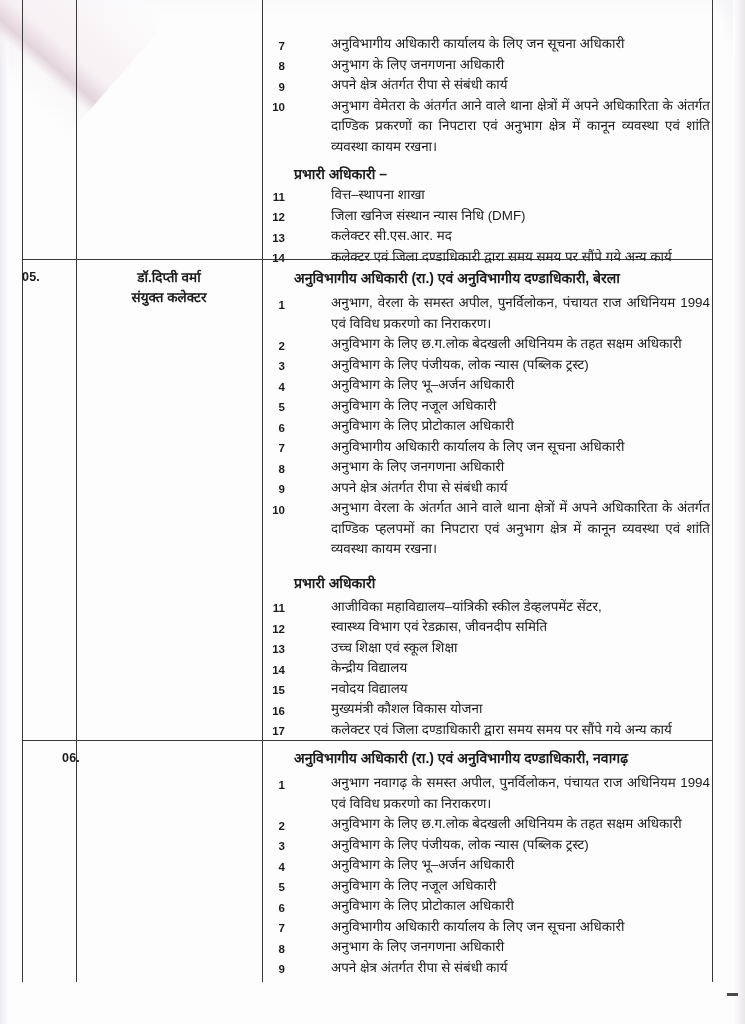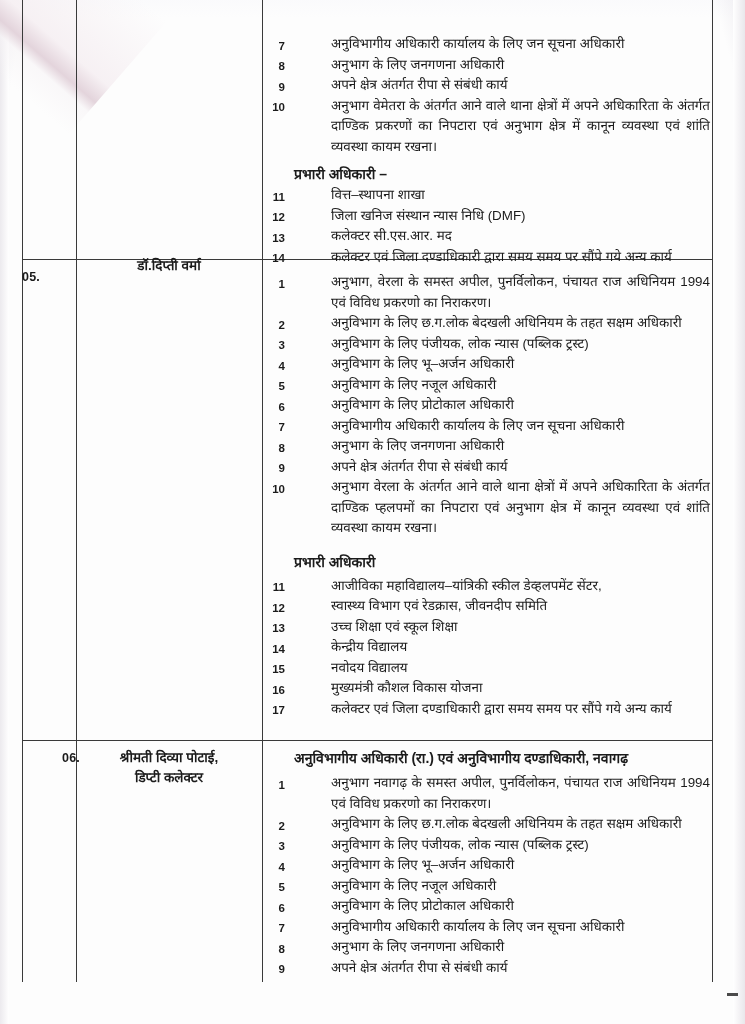--- a/index.html
+++ b/index.html
@@ -225,25 +225,27 @@
           <span class="txt">कलेक्टर सी.एस.आर. मद</span>
         </li>
         <li class="spaced">
           <span class="num">14</span>
           <span class="txt">कलेक्टर एवं जिला दण्डाधिकारी द्वारा समय समय पर सौंपे गये अन्य कार्य</span>
         </li>
       </ol>
     </div>
 
     <div class="col-sno" style="top:270px;">05.</div>
-    <div class="col-name" style="top:256px;text-align:center;">
+    <div class="col-name" style="top:268px;text-align:center;">
       <div>डॉ.दिप्ती वर्मा</div>
+      <div>संयुक्त कलेक्टर</div>
     </div>
 
     <div class="col-body" style="top:268px;">
+      <div class="heading-line">अनुविभागीय अधिकारी (रा.) एवं अनुविभागीय दण्डाधिकारी, बेरला</div>
       <div style="height:4px"></div>
       <ol class="duties">
         <li class="wrap spaced">
           <span class="num">1</span>
           <span class="txt">अनुभाग, वेरला के समस्त अपील, पुनर्विलोकन, पंचायत राज अधिनियम 1994 एवं विविध प्रकरणो का निराकरण।</span>
         </li>
         <li class="spaced">
           <span class="num">2</span>
           <span class="txt">अनुविभाग के लिए छ.ग.लोक बेदखली अधिनियम के तहत सक्षम अधिकारी</span>
         </li>
@@ -309,24 +311,20 @@
           <span class="txt">मुख्यमंत्री कौशल विकास योजना</span>
         </li>
         <li class="tight">
           <span class="num">17</span>
           <span class="txt">कलेक्टर एवं जिला दण्डाधिकारी द्वारा समय समय पर सौंपे गये अन्य कार्य</span>
         </li>
       </ol>
     </div>
 
     <div class="col-sno" style="top:751px;padding-left:40px;">06.</div>
-    <div class="col-name" style="top:748px;">
-      <div>श्रीमती दिव्या पोटाई,</div>
-      <div>डिप्टी कलेक्टर</div>
-    </div>
 
     <div class="col-body" style="top:748px;">
       <div class="heading-line">अनुविभागीय अधिकारी (रा.) एवं अनुविभागीय दण्डाधिकारी, नवागढ़</div>
       <div style="height:4px"></div>
       <ol class="duties">
         <li class="wrap spaced">
           <span class="num">1</span>
           <span class="txt">अनुभाग नवागढ़ के समस्त अपील, पुनर्विलोकन, पंचायत राज अधिनियम 1994 एवं विविध प्रकरणो का निराकरण।</span>
         </li>
         <li class="tight">

